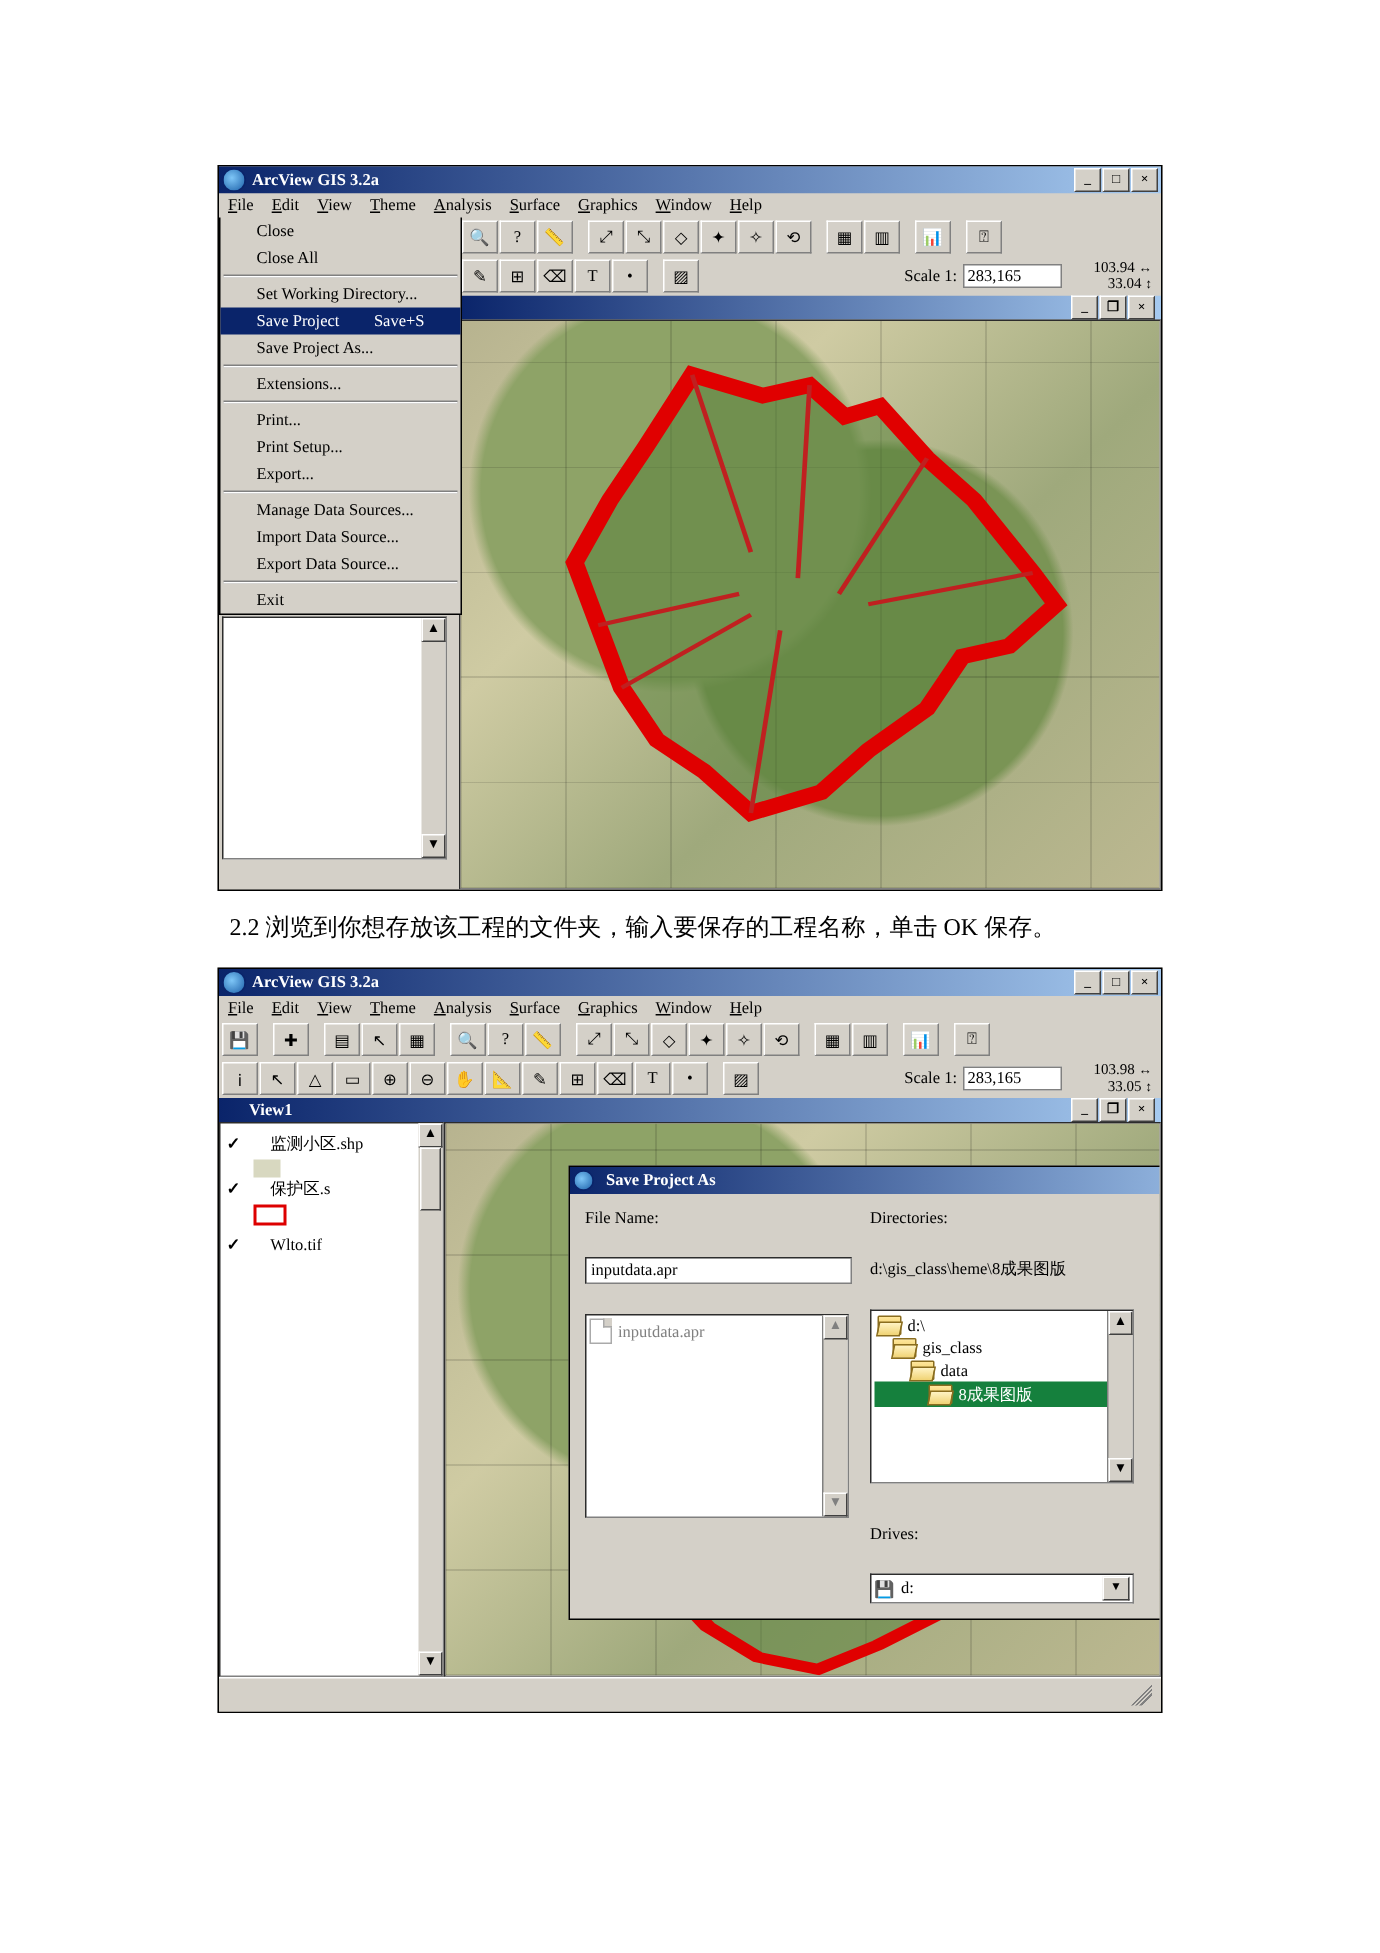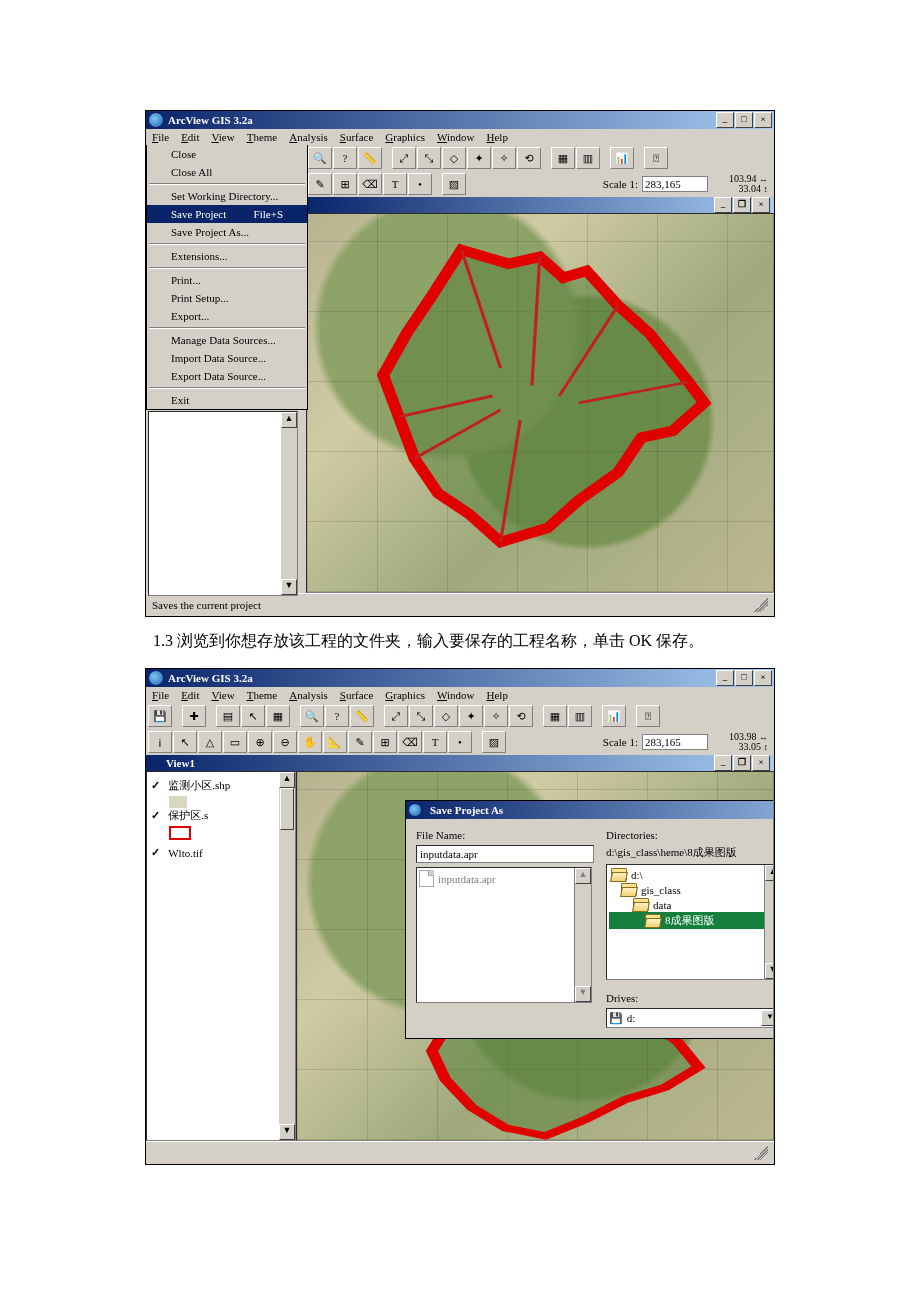--- a/index.html
+++ b/index.html
@@ -16,44 +16,44 @@
   .tbtn { width:22px; height:20px; background:#d4d0c8; border:1px solid #fff; border-right-color:#808080; border-bottom-color:#808080; display:flex; align-items:center; justify-content:center; font:11px Tahoma; }
   .tsep { width:8px; }
   .scalewrap { margin-left:auto; display:flex; align-items:center; gap:4px; font:11px Tahoma; }
   .scalewrap input { width:60px; height:14px; font:11px Tahoma; border:1px solid #808080; background:#fff; padding:0 2px; }
   .coords { font:10px Tahoma; text-align:right; padding-right:4px; line-height:10px; }
   .arrows { font:9px Tahoma; }
   .inner-title { background:linear-gradient(to right,#0a246a,#a6caf0); color:#fff; font:bold 11px Tahoma; height:16px; display:flex; align-items:center; padding:0 4px; }
   .inner-title .wbtns { margin-left:auto; }
   .content { display:flex; height:380px; }
   .toc { width:140px; background:#fff; border:1px inset #808080; padding:6px 4px; font:11px Tahoma; position:relative; }
-  .toc .item { display:flex; align-items:center; gap:8px; margin-bottom:3px; }
+  .toc .item { display:flex; align-items:center; gap:20px; margin-bottom:3px; }
   .toc .chk::before { content:"✓"; font-weight:bold; }
   .toc .sym { width:18px; height:10px; margin-left:18px; border:2px solid #d00; background:#fff; }
   .map { flex:1; position:relative; overflow:hidden; border:1px inset #808080; }
   .mapbg { position:absolute; inset:0; background:
     repeating-linear-gradient(0deg, rgba(0,0,0,.12) 0 1px, transparent 1px 70px),
     repeating-linear-gradient(90deg, rgba(0,0,0,.12) 0 1px, transparent 1px 70px),
     radial-gradient(circle at 30% 30%, #8ea367 0 30%, transparent 32%),
     radial-gradient(circle at 60% 55%, #7a9455 0 35%, transparent 37%),
     linear-gradient(135deg,#b7b38f,#cfcba3 30%,#9fa97c 60%,#bcb891);
   }
   .mapregion { position:absolute; }
   .statusbar { background:#d4d0c8; height:18px; font:11px Tahoma; padding:2px 6px; display:flex; align-items:center; border-top:1px solid #fff; }
   .statusbar .grip { margin-left:auto; width:14px; height:14px; background:
     linear-gradient(135deg,transparent 50%,#808080 50% 55%,transparent 55% 60%,#808080 60% 65%,transparent 65% 70%,#808080 70% 75%,transparent 75%);
   }
   .dropdown { position:absolute; left:0; top:16px; width:160px; background:#d4d0c8; border:1px solid #000; border-top:none; font:11px Tahoma; z-index:10; }
   .dropdown .mi { padding:3px 24px; }
   .dropdown .mi.sel { background:#0a246a; color:#fff; display:flex; justify-content:space-between;align-items:center; }
   .dropdown .sep { height:1px; margin:2px 2px; background:#808080; border-bottom:1px solid #fff; }
   .caption { font:16px "SimSun","Microsoft YaHei",serif; margin:14px 0 16px 8px; }
-  .dialog { position:absolute; left:108px; top:28px; width:470px; background:#d4d0c8; border:1px solid #000; z-index:20; }
+  .dialog { position:absolute; left:82px; top:28px; width:470px; background:#d4d0c8; border:1px solid #000; z-index:20; }
   .dlgbody { padding:10px; display:flex; gap:12px; font:11px Tahoma; }
-  .dlgcol { display:flex; flex-direction:column; gap:4px; }
+  .dlgcol { display:flex; flex-direction:column; gap:20px; }
   .txtfield { width:170px; height:16px; border:1px inset #808080; background:#fff; padding:0 3px; font:11px Tahoma; }
   .listbox { width:170px; height:130px; border:1px inset #808080; background:#fff; padding:2px; font:11px Tahoma; color:#808080; position:relative; }
   .listbox .sb { position:absolute; right:0; width:16px; top:0; bottom:0; background:#d4d0c8; border-left:1px solid #808080; }
   .listbox .sb .ar { height:14px; text-align:center; font:9px Tahoma; background:#d4d0c8; border:1px solid #fff; border-right-color:#404040; border-bottom-color:#404040; }
   .dirbox { width:170px; height:110px; border:1px inset #808080; background:#fff; padding:2px; font:11px Tahoma; position:relative; }
   .dirbox .row { display:flex; align-items:center; gap:4px; padding:1px 2px; }
   .dirbox .row.sel { background:#15803d; color:#fff; }
   .folder { width:14px; height:11px; background:linear-gradient(#ffe79c,#e6c049); border:1px solid #8a6d1f; border-radius:1px; position:relative; }
   .folder.open::before { content:""; position:absolute; left:-1px; top:3px; width:14px; height:8px; background:linear-gradient(#fff3c4,#f0d374); border:1px solid #8a6d1f; transform:skewX(-12deg); }
   .combo { width:170px; height:18px; border:1px inset #808080; background:#fff; display:flex; align-items:center; padding:0 2px; font:11px Tahoma; }
@@ -93,21 +93,21 @@
       <span><u>H</u>elp</span>
     </div>
 
     <div class="dropdown">
       <div class="mi">Close</div>
       <div class="mi">Close All</div>
       <div class="sep"></div>
       <div class="mi">Set Working Directory...</div>
       <div class="mi sel">
         <span>Save Project</span>
-        <span>File+S</span>
+        <span>Save+S</span>
       </div>
       <div class="mi">Save Project As...</div>
       <div class="sep"></div>
       <div class="mi">Extensions...</div>
       <div class="sep"></div>
       <div class="mi">Print...</div>
       <div class="mi">Print Setup...</div>
       <div class="mi">Export...</div>
       <div class="sep"></div>
       <div class="mi">Manage Data Sources...</div>
@@ -181,27 +181,23 @@
     <div style="width:160px;"></div>
     <div class="map">
       <div class="mapbg"></div>
       <svg class="mapregion" viewBox="0 0 100 100" preserveAspectRatio="none" style="left:8%; top:4%; width:84%; height:92%;">
         <path d="M30 6 L42 10 L50 8 L56 14 L62 12 L70 22 L78 30 L88 44 L92 50 L84 58 L76 60 L70 70 L60 78 L52 86 L40 90 L32 82 L24 76 L18 66 L14 54 L10 42 L16 30 L22 20 Z" fill="rgba(90,130,60,0.55)" stroke="#e00000" stroke-width="3"></path>
         <path d="M30 6 L40 40 M50 8 L48 45 M70 22 L55 48 M88 44 L60 50 M40 90 L45 55 M18 66 L40 52 M14 54 L38 48" fill="none" stroke="#c02020" stroke-width="0.8"></path>
       </svg>
     </div>
   </div>
 
-  <div class="statusbar">
-    <span>Saves the current project</span>
-    <div class="grip"></div>
-  </div>
 </div>
 
-<div class="caption" style="position:relative;">1.3 浏览到你想存放该工程的文件夹，输入要保存的工程名称，单击 OK 保存。</div>
+<div class="caption" style="position:relative;">2.2 浏览到你想存放该工程的文件夹，输入要保存的工程名称，单击 OK 保存。</div>
 
 <div class="win" style="position:relative;">
   <div class="titlebar">
     <div class="globe"></div>
     <div class="t">ArcView GIS 3.2a</div>
     <div class="wbtns">
       <div class="wbtn">_</div>
       <div class="wbtn">□</div>
       <div class="wbtn">×</div>
     </div>

